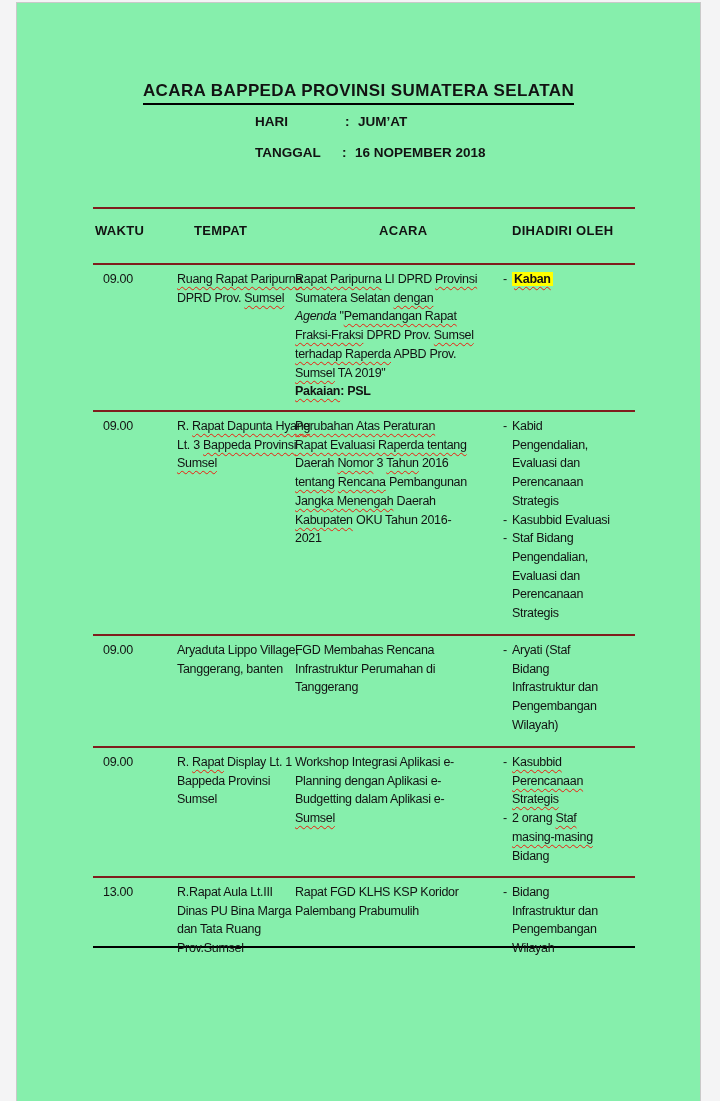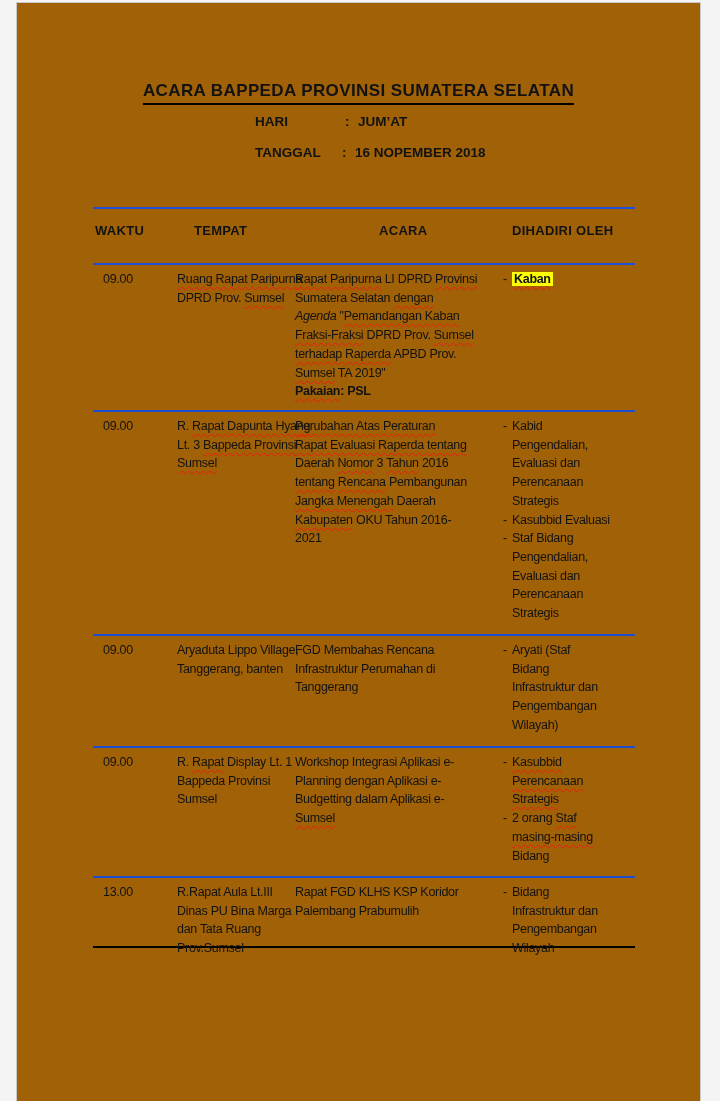--- a/index.html
+++ b/index.html
@@ -4,41 +4,41 @@
 <style>
   html,body{margin:0;padding:0;}
   body{
     width:720px;height:1101px;position:relative;overflow:hidden;
     background:#f4f4f5;
     font-family:"Liberation Sans","DejaVu Sans",sans-serif;
     color:#121212;
   }
   .page{
     position:absolute;left:16px;top:2px;width:685px;height:1099px;
-    background:#a16207;border:1px solid #c9c9c9;border-bottom:none;
+    background:#86efac;border:1px solid #c9c9c9;border-bottom:none;
     box-sizing:border-box;
   }
   .title-wrap{position:absolute;top:78px;left:0;width:100%;text-align:center;}
   .doc-title{
     display:inline-block;font-size:17px;font-weight:bold;letter-spacing:.4px;
     border-bottom:2px solid #000;padding-bottom:2px;white-space:nowrap;
   }
   .meta{position:absolute;left:0;width:100%;height:20px;font-weight:bold;font-size:13.5px;text-align:center;}
   .meta .lbl{position:absolute;left:238px;}
   .meta .colon{position:absolute;}
   .meta .val{position:absolute;white-space:nowrap;}
   #meta-0{top:111px}
   #meta-0 .colon{left:328px}
   #meta-0 .val{left:341px}
   #meta-1{top:142px}
   #meta-1 .colon{left:325px}
   #meta-1 .val{left:338px}
 
   .tbl{position:absolute;left:76px;top:204px;width:542px;border-bottom:2px solid #000;}
-  .trow{position:relative;border-top:2px solid #1d4ed8;box-sizing:border-box;}
+  .trow{position:relative;border-top:2px solid #7f1d1d;box-sizing:border-box;}
   .thead{height:56px;}
   .r0{height:147px}.r1{height:224px}.r2{height:112px}.r3{height:130px}.r4{height:70px}
   .hcell{position:absolute;top:14px;font-weight:bold;font-size:13px;letter-spacing:.3px;white-space:nowrap;}
   .h0{left:2px}.h1{left:101px}.h2{left:286px}.h3{left:419px}
 
   .c{position:absolute;top:5px;font-size:12.5px;line-height:18.7px;letter-spacing:-0.3px;}
   .cw{left:10px}
   .ct{left:84px;width:120px}
   .ca{left:202px;width:216px}
   .cd{left:410px;width:133px}
@@ -88,21 +88,21 @@
 
     <div class="trow r0">
       <div class="c cw">09.00</div>
       <div class="c ct">
           <div class="tl"><span class="sq">Ruang Rapat Paripurna</span></div>
           <div class="tl"><span>DPRD Prov. </span><span class="sq">Sumsel</span></div>
         </div>
       <div class="c ca">
           <div class="tl"><span class="sq">Rapat Paripurna</span><span> LI DPRD </span><span class="sq">Provinsi</span></div>
           <div class="tl"><span>Sumatera Selatan </span><span class="sq">dengan</span></div>
-          <div class="tl"><span class="i">Agenda </span><span>"</span><span class="sq">Pemandangan Kaban</span></div>
+          <div class="tl"><span class="i">Agenda </span><span>"</span><span class="sq">Pemandangan Rapat</span></div>
           <div class="tl"><span class="sq">Fraksi-Fraksi</span><span> DPRD Prov. </span><span class="sq">Sumsel</span></div>
           <div class="tl"><span class="sq">terhadap Raperda</span><span> APBD Prov.</span></div>
           <div class="tl"><span class="sq">Sumsel</span><span> TA 2019"</span></div>
           <div class="tl"><span class="sq b">Pakaian</span><span class="b">: PSL</span></div>
         </div>
       <div class="c cd">
           <div class="dhi">
             <span class="dash">-</span>
             <div class="dht">
               <div class="tl"><span class="sq b hl">Kaban</span></div>

